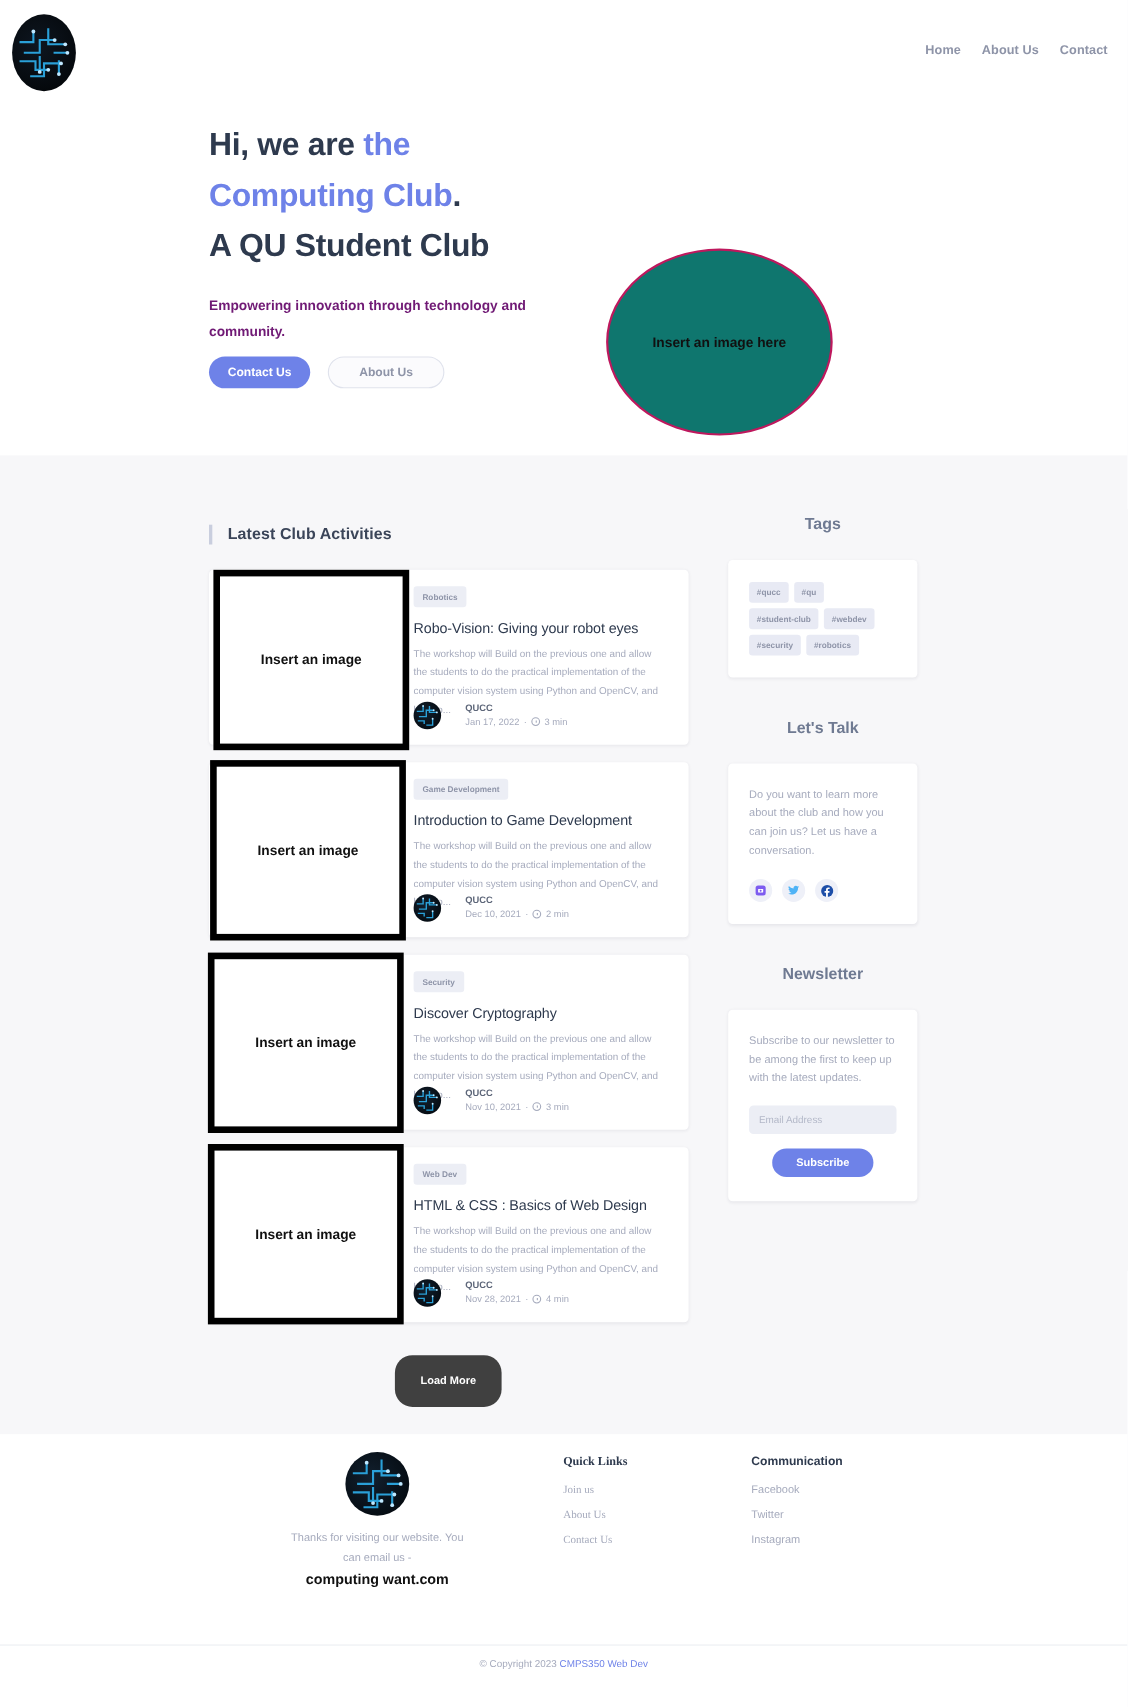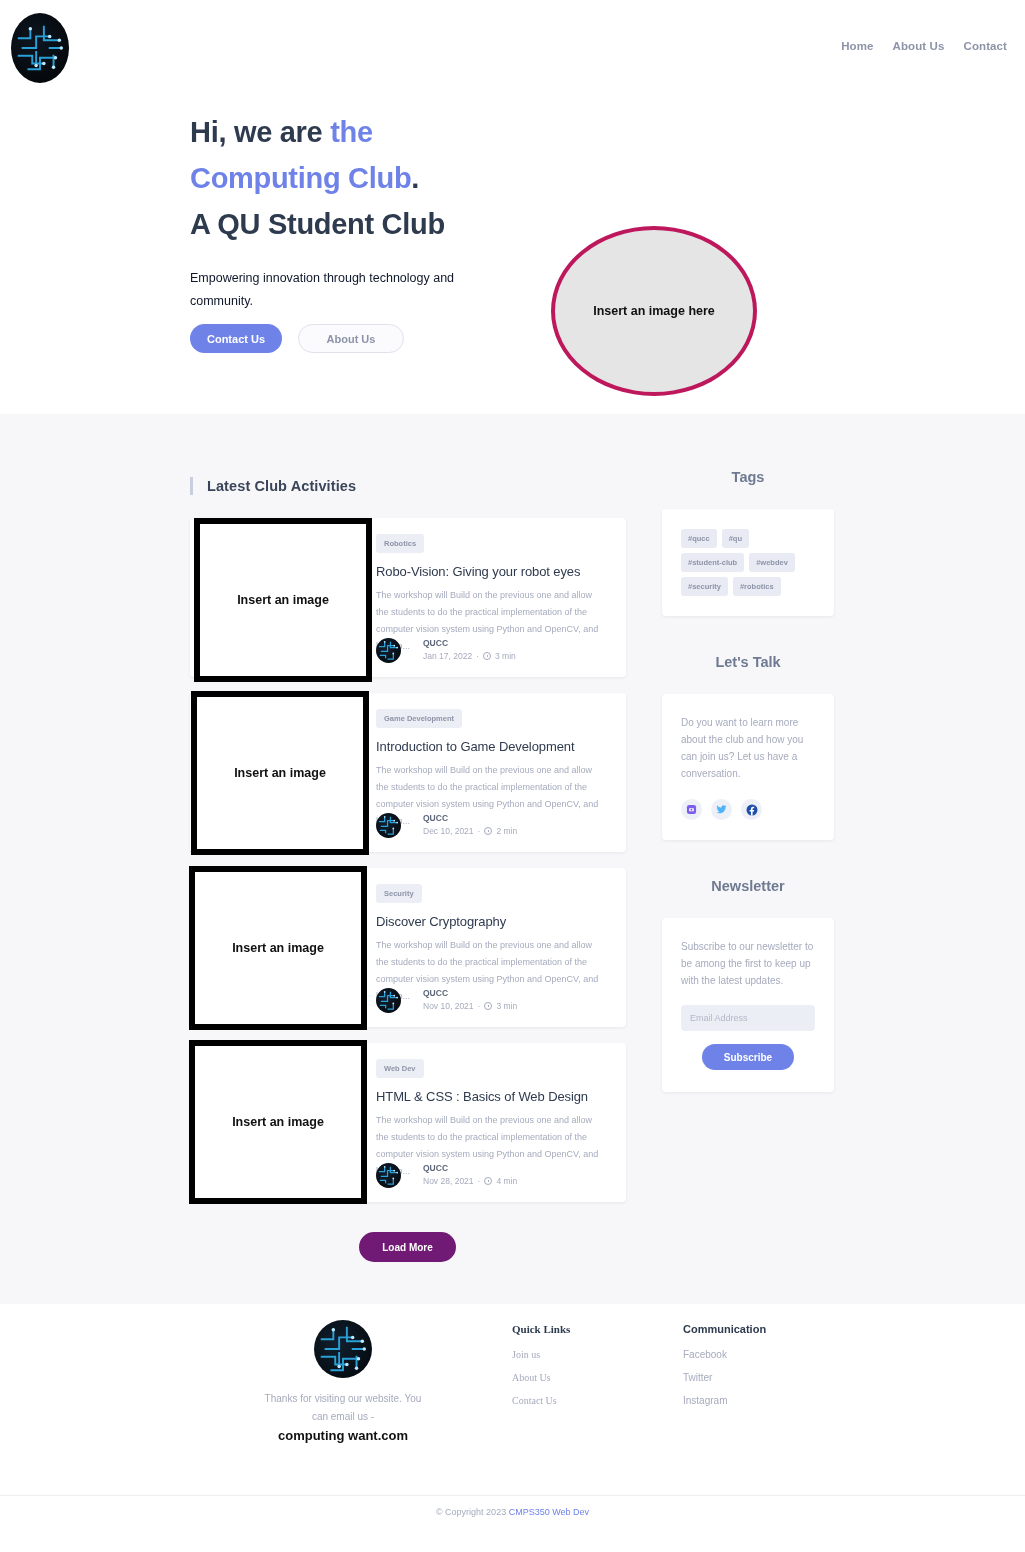--- a/index.html
+++ b/index.html
@@ -65,22 +65,22 @@
     font-weight: 800;
     color: #2f3murk;
     color: #2e3a4e;
     letter-spacing: -0.3px;
   }
   .hl-blue { color: #6e82e8; }
   .hero-sub {
     margin-top: 20px;
     font-size: 12.5px;
     line-height: 23px;
-    font-weight: 400;
-    color: #0f172a;
+    font-weight: 700;
+    color: #701a75;
     width: 290px;
   }
   .hero-btns { position: absolute; left: 190px; top: 228px; display: flex; gap: 16px; }
   .btn {
     border: none;
     cursor: pointer;
     font-family: "Liberation Sans", sans-serif;
     font-size: 11px;
     font-weight: 700;
   }
@@ -94,23 +94,23 @@
     width: 106px; height: 29px;
     background: #fbfbfd;
     color: #8e94a8;
     border: 1px solid #dfe2ec;
     border-radius: 20px;
   }
   .hero-circle {
     position: absolute;
     left: 551px; top: 130px;
     width: 206px; height: 170px;
-    border: 4px solid #be185d;
+    border: 2px solid #be185d;
     border-radius: 50%;
-    background: #e5e5e5;
+    background: #0f766e;
     display: flex; align-items: center; justify-content: center;
   }
   .hero-circle span {
     font-size: 12.5px; font-weight: 700; color: #111;
   }
 
   
   .content {
     background: #f7f7f9;
     height: 890px;
@@ -204,22 +204,22 @@
     border: 1px solid #a6abbd; border-radius: 50%; position: relative;
   }
   .clock::after {
     content: ""; position: absolute; left: 3px; top: 1.5px;
     width: 1px; height: 2.5px; background: #a6abbd;
   }
 
   .load-more {
     position: absolute;
     left: 359px; top: 818px;
-    width: 97px; height: 30px;
-    background: #701a75;
+    width: 97px; height: 47px;
+    background: #404040;
     color: #fff;
     border: none; border-radius: 16px;
     font-size: 10px; font-weight: 700;
     font-family: "Liberation Sans", sans-serif;
     cursor: pointer;
   }
 
   
   .sidebar { position: absolute; left: 662px; top: 55px; width: 172px; }
   .side-head {

